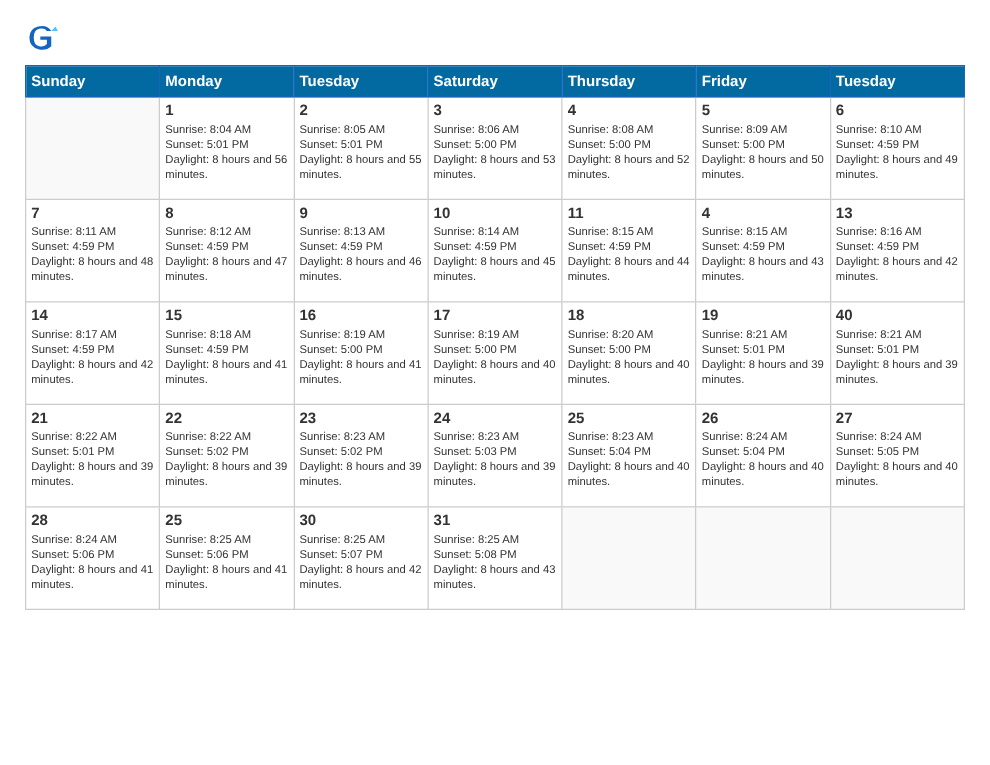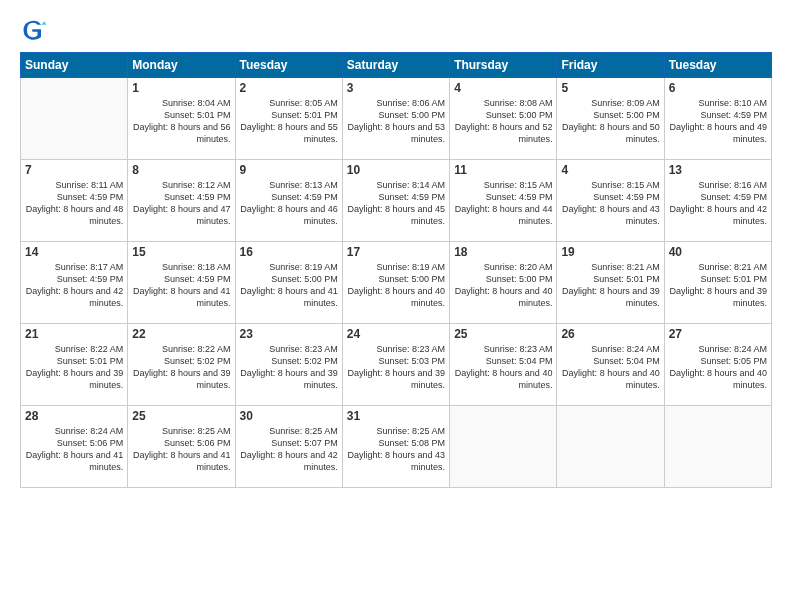--- a/index.html
+++ b/index.html
@@ -89,21 +89,20 @@
       font-size: 12px;
       font-weight: bold;
       color: #333;
       display: block;
       margin-bottom: 2px;
     }
     .cell-text {
       font-size: 9px;
       line-height: 1.35;
       color: #333;
-      text-align: right;
     }
   </style>
 </head>
 <body>
 
 <div class="page">
   <div class="header">
     <div class="logo">
       <svg class="logo-icon" viewBox="0 0 32 32">
         <rect x="0" y="0" width="32" height="32" fill="white"></rect>

